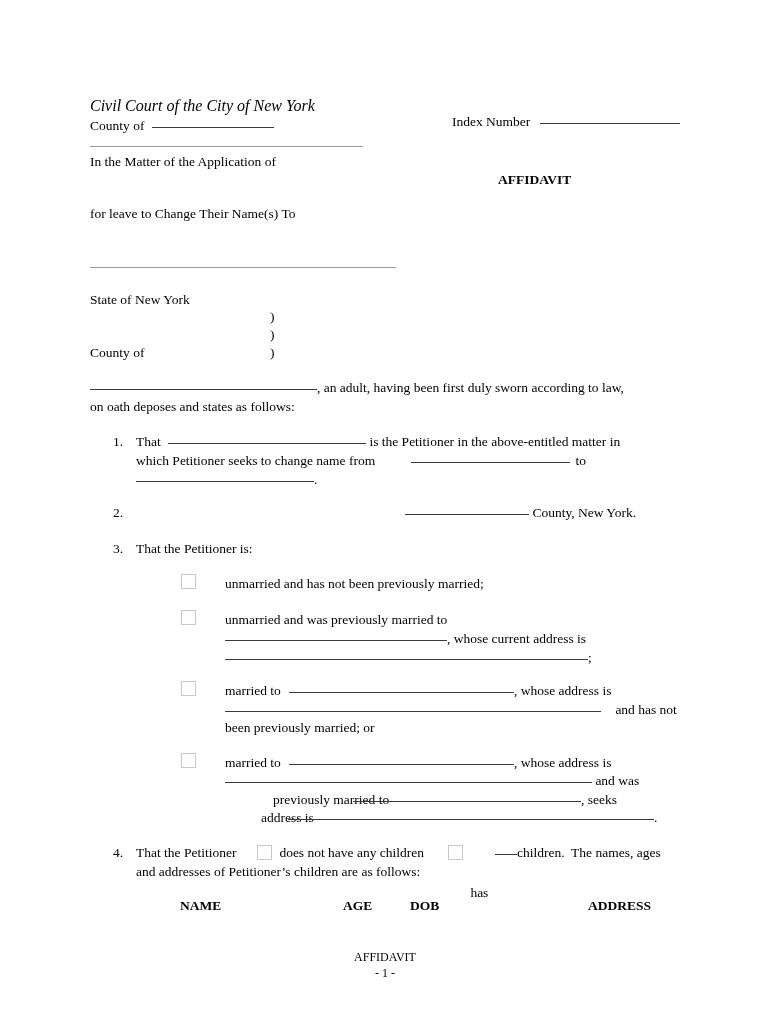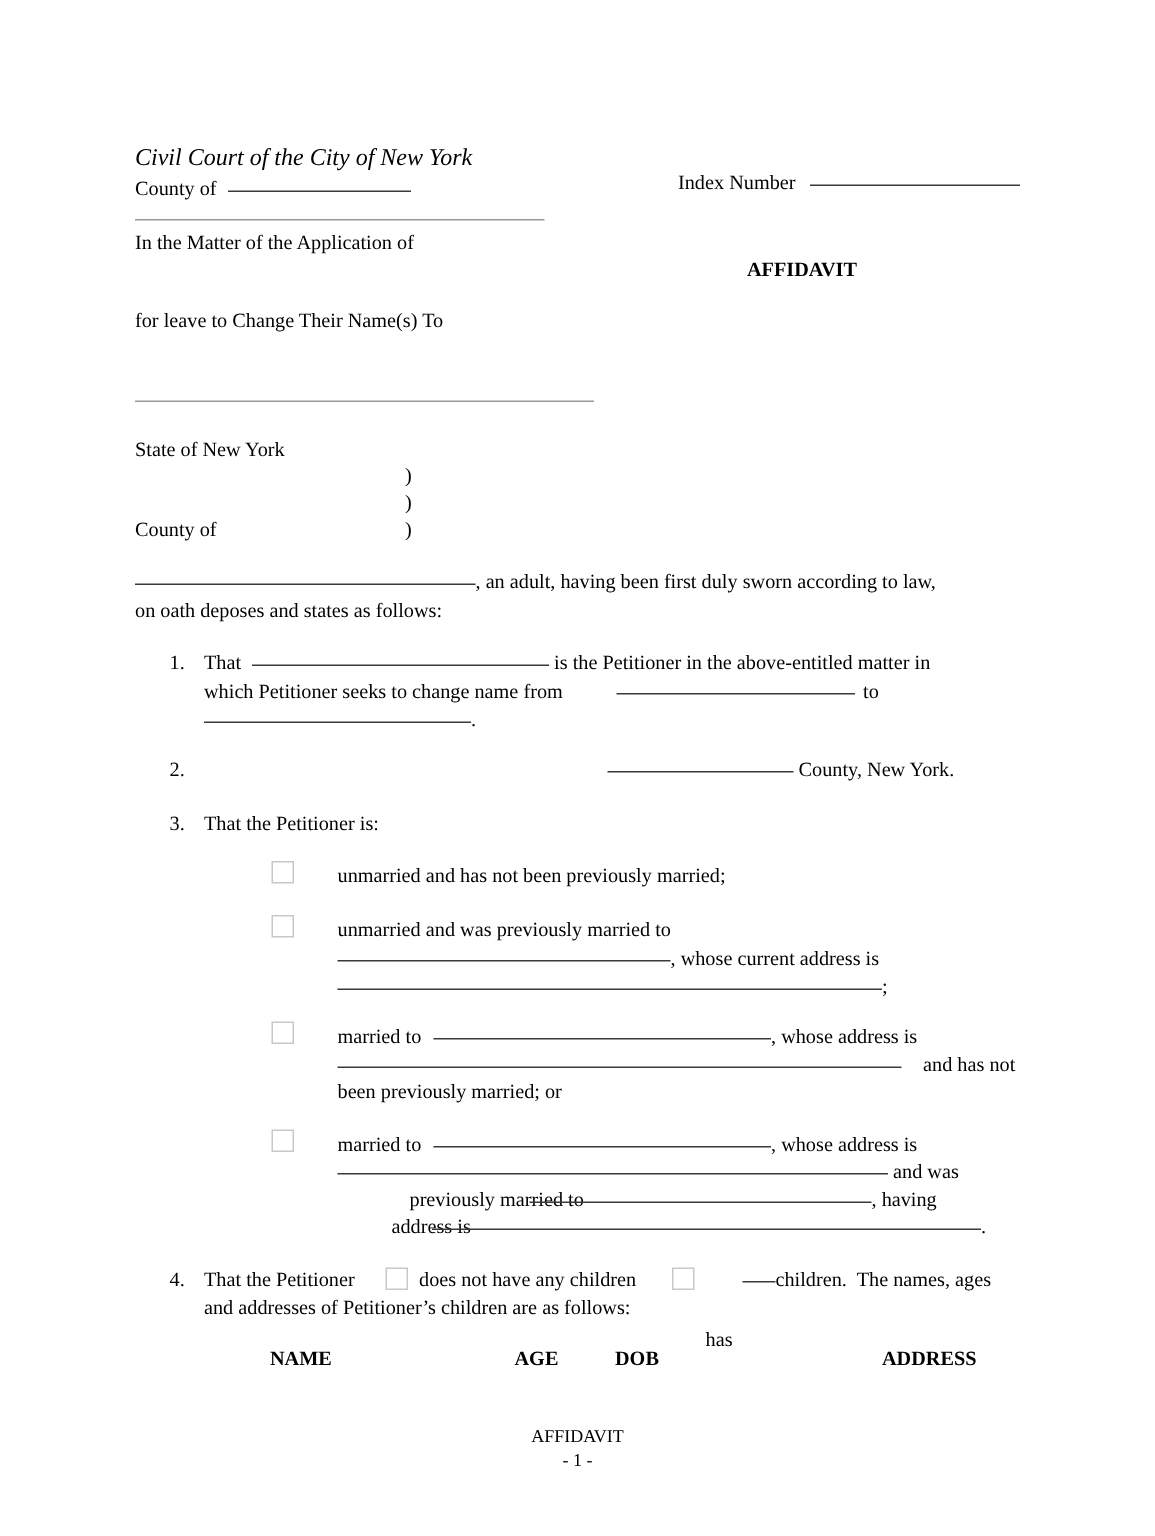--- a/index.html
+++ b/index.html
@@ -162,21 +162,21 @@
   <div class="t" style="left:225px; top:718px;">been previously married; or</div>
 
   <div class="cbx-abs" style="left:181px; top:753px;"></div>
   <div class="t" style="left:225px; top:753px;">married to </div>
   <span class="ul" style="position:absolute; left:289px; top:753px; width:225px;"></span>
   <div class="t" style="left:514px; top:753px;">, whose address is</div>
   <span class="ul" style="position:absolute; left:225px; top:771px; width:367px;"></span>
   <div class="t" style="left:592px; top:771px;"> and was</div>
   <div class="t" style="left:225px; top:790px;margin-left:48px;">previously married to </div>
   <span class="ul" style="position:absolute; left:353px; top:790px; width:228px;"></span>
-  <div class="t" style="left:581px; top:790px;">, having</div>
+  <div class="t" style="left:581px; top:790px;">, seeks</div>
   <div class="t" style="left:225px; top:808px;margin-left:36px;">address is </div>
   <span class="ul" style="position:absolute; left:288px; top:808px; width:366px;"></span>
   <div class="t" style="left:654px; top:808px;">.</div>
 
   <div class="num" style="left:113px; top:843px;">4.</div>
   <div class="t" style="left:136px; top:843px;">That the Petitioner </div>
   <div class="cbx-abs" style="left:257px; top:845px;"></div>
   <div class="t" style="left:276px; top:843px;"> does not have any children </div>
   <div class="cbx-abs" style="left:448px; top:845px;"></div>
   <div class="t" style="left:467px; top:843px;margin-top:40px;"> has </div>

